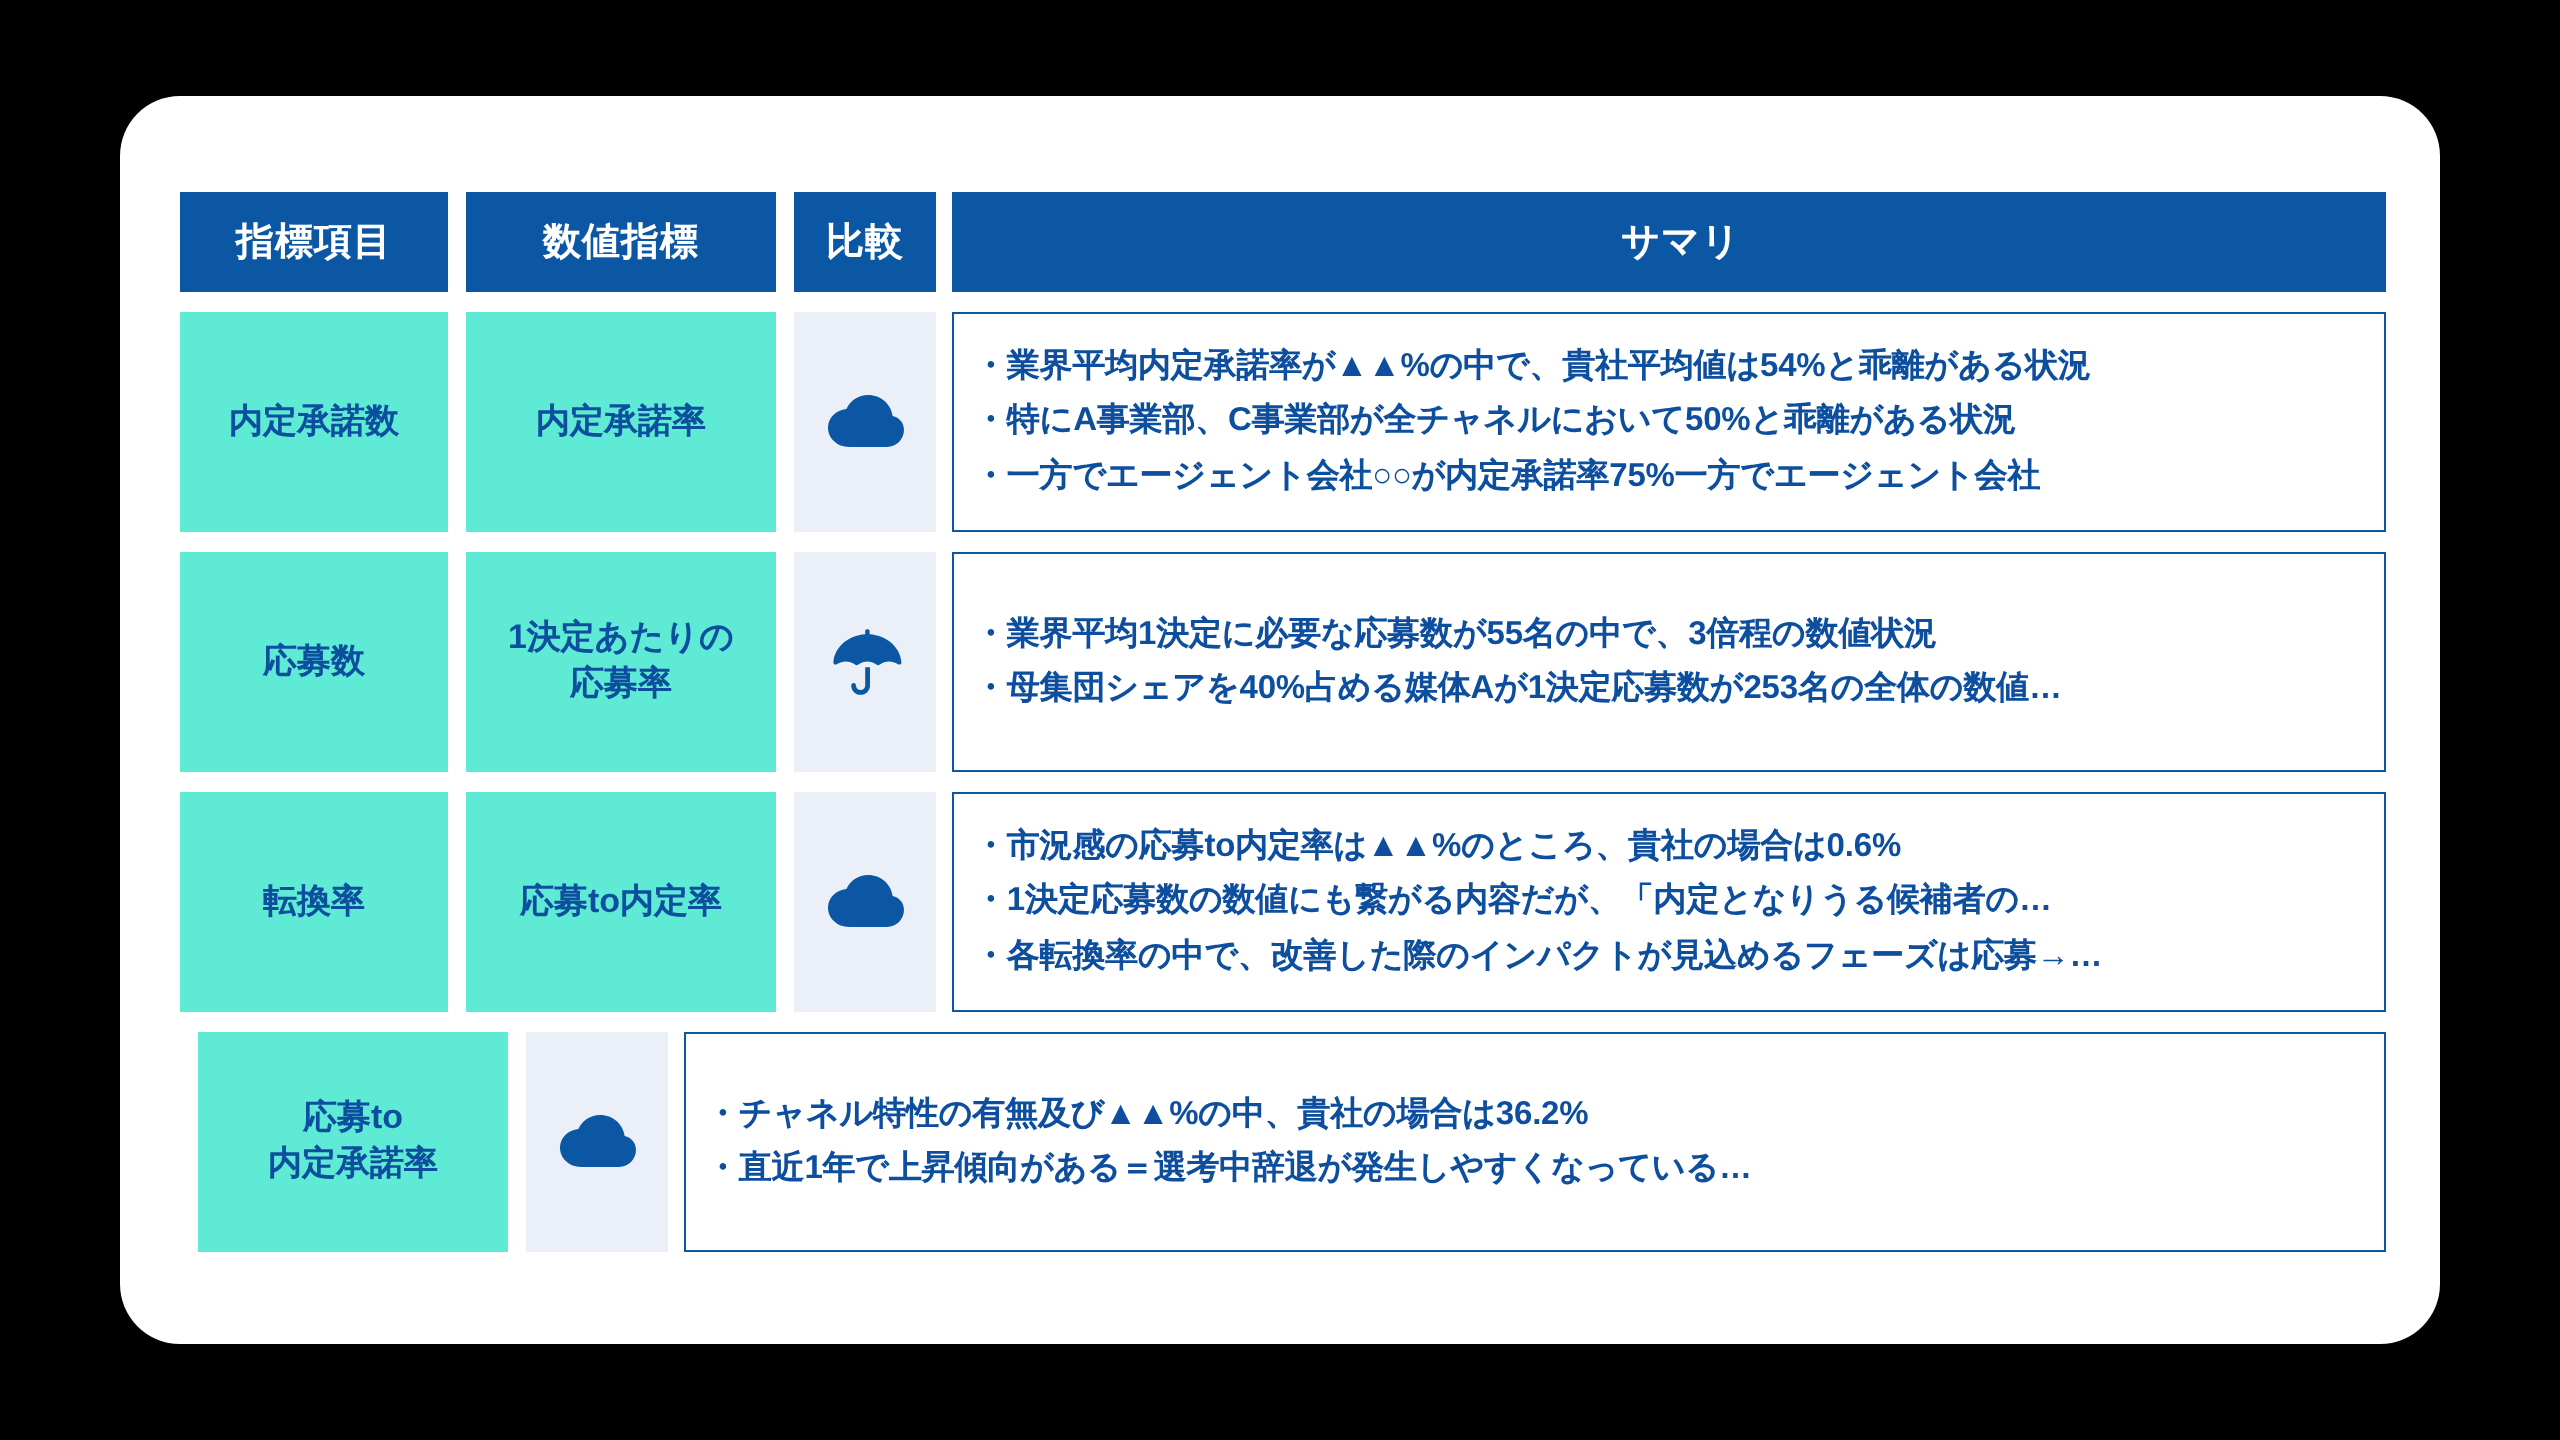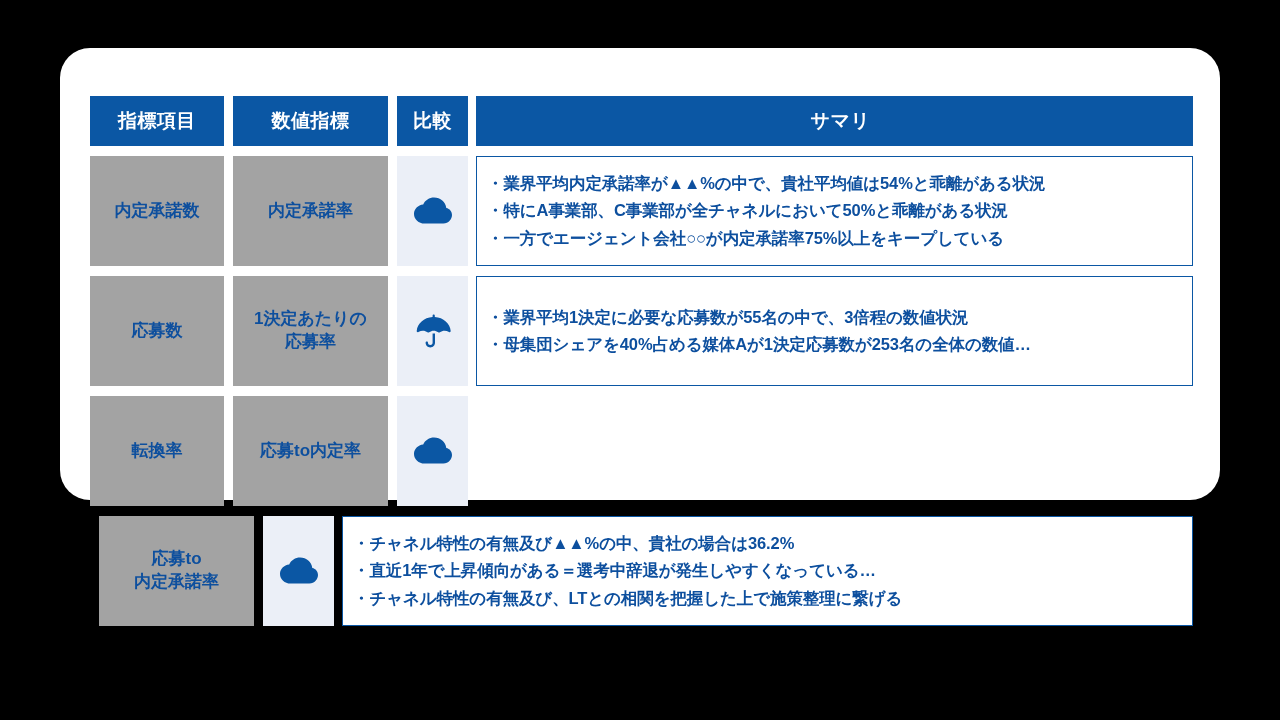--- a/index.html
+++ b/index.html
@@ -19,21 +19,21 @@
     width: 1280px;
     height: 720px;
     background: #000000;
   }
 
   #card {
     position: absolute;
     left: 60px;
     top: 48px;
     width: 1160px;
-    height: 452px;
+    height: 624px;
     background: #ffffff;
     border-radius: 30px;
   }
 
   .table {
     position: absolute;
     left: 30px;
     top: 48px;
     width: 1103px;
   }
@@ -64,21 +64,21 @@
 
   
   .row {
     display: flex;
     height: 110px;
     margin-bottom: 10px;
   }
   .row:last-child { margin-bottom: 0; }
 
   .cell {
-    background: #a3a3a3;
+    background: #5eead4;
     color: #0d4f9e;
     font-size: 17px;
     font-weight: bold;
     display: flex;
     align-items: center;
     justify-content: center;
     text-align: center;
     line-height: 1.35;
     box-sizing: border-box;
     padding: 2px 4px;
@@ -143,21 +143,21 @@
           <span>
             <svg width="40" height="28" viewBox="0 0 40 28" aria-hidden="true">
               <path fill="#0b57a4" d="M11.5 26.5C5.7 26.5 1 22.2 1 16.9c0-4.9 4-8.9 9.2-9.4C12.1 3.2 16.3 0.5 21.1 0.5c6.3 0 11.5 4.6 12.2 10.5 3.4 0.7 5.7 3.5 5.7 7 0 4.2-3.4 8.5-8.6 8.5z"></path>
             </svg>
           </span>
         </div>
         <div class="gap-m"></div>
         <div class="summary">
           <div class="bullet">業界平均内定承諾率が▲▲%の中で、貴社平均値は54%と乖離がある状況</div>
           <div class="bullet">特にA事業部、C事業部が全チャネルにおいて50%と乖離がある状況</div>
-          <div class="bullet">一方でエージェント会社○○が内定承諾率75%以上をキープしている</div>
+          <div class="bullet">一方でエージェント会社○○が内定承諾率75%一方でエージェント会社</div>
         </div>
       </div>
 
       <div class="row">
         <div class="cell c1">応募数</div>
         <div class="gap-s"></div>
         <div class="cell c2">1決定あたりの<br>応募率</div>
         <div class="gap-s"></div>
         <div class="cell-icon c3">
           <span>
@@ -180,36 +180,40 @@
         <div class="cell c2">応募to内定率</div>
         <div class="gap-s"></div>
         <div class="cell-icon c3">
           <span>
             <svg width="40" height="28" viewBox="0 0 40 28" aria-hidden="true">
               <path fill="#0b57a4" d="M11.5 26.5C5.7 26.5 1 22.2 1 16.9c0-4.9 4-8.9 9.2-9.4C12.1 3.2 16.3 0.5 21.1 0.5c6.3 0 11.5 4.6 12.2 10.5 3.4 0.7 5.7 3.5 5.7 7 0 4.2-3.4 8.5-8.6 8.5z"></path>
             </svg>
           </span>
         </div>
         <div class="gap-m"></div>
+        <div class="summary">
+          <div class="bullet">市況感の応募to内定率は▲▲%のところ、貴社の場合は0.6%</div>
+          <div class="bullet">1決定応募数の数値にも繋がる内容だが、「内定となりうる候補者の…</div>
+          <div class="bullet">各転換率の中で、改善した際のインパクトが見込めるフェーズは応募→…</div>
+        </div>
       </div>
 
       <div class="row">
         <div class="gap-s"></div>
         <div class="cell c2">応募to<br>内定承諾率</div>
         <div class="gap-s"></div>
         <div class="cell-icon c3">
           <span>
             <svg width="40" height="28" viewBox="0 0 40 28" aria-hidden="true">
               <path fill="#0b57a4" d="M11.5 26.5C5.7 26.5 1 22.2 1 16.9c0-4.9 4-8.9 9.2-9.4C12.1 3.2 16.3 0.5 21.1 0.5c6.3 0 11.5 4.6 12.2 10.5 3.4 0.7 5.7 3.5 5.7 7 0 4.2-3.4 8.5-8.6 8.5z"></path>
             </svg>
           </span>
         </div>
         <div class="gap-m"></div>
         <div class="summary">
           <div class="bullet">チャネル特性の有無及び▲▲%の中、貴社の場合は36.2%</div>
           <div class="bullet">直近1年で上昇傾向がある＝選考中辞退が発生しやすくなっている…</div>
-          <div class="bullet">チャネル特性の有無及び、LTとの相関を把握した上で施策整理に繋げる</div>
         </div>
       </div>
 
     </div>
   </div>
 </div>
 
 </body></html>

